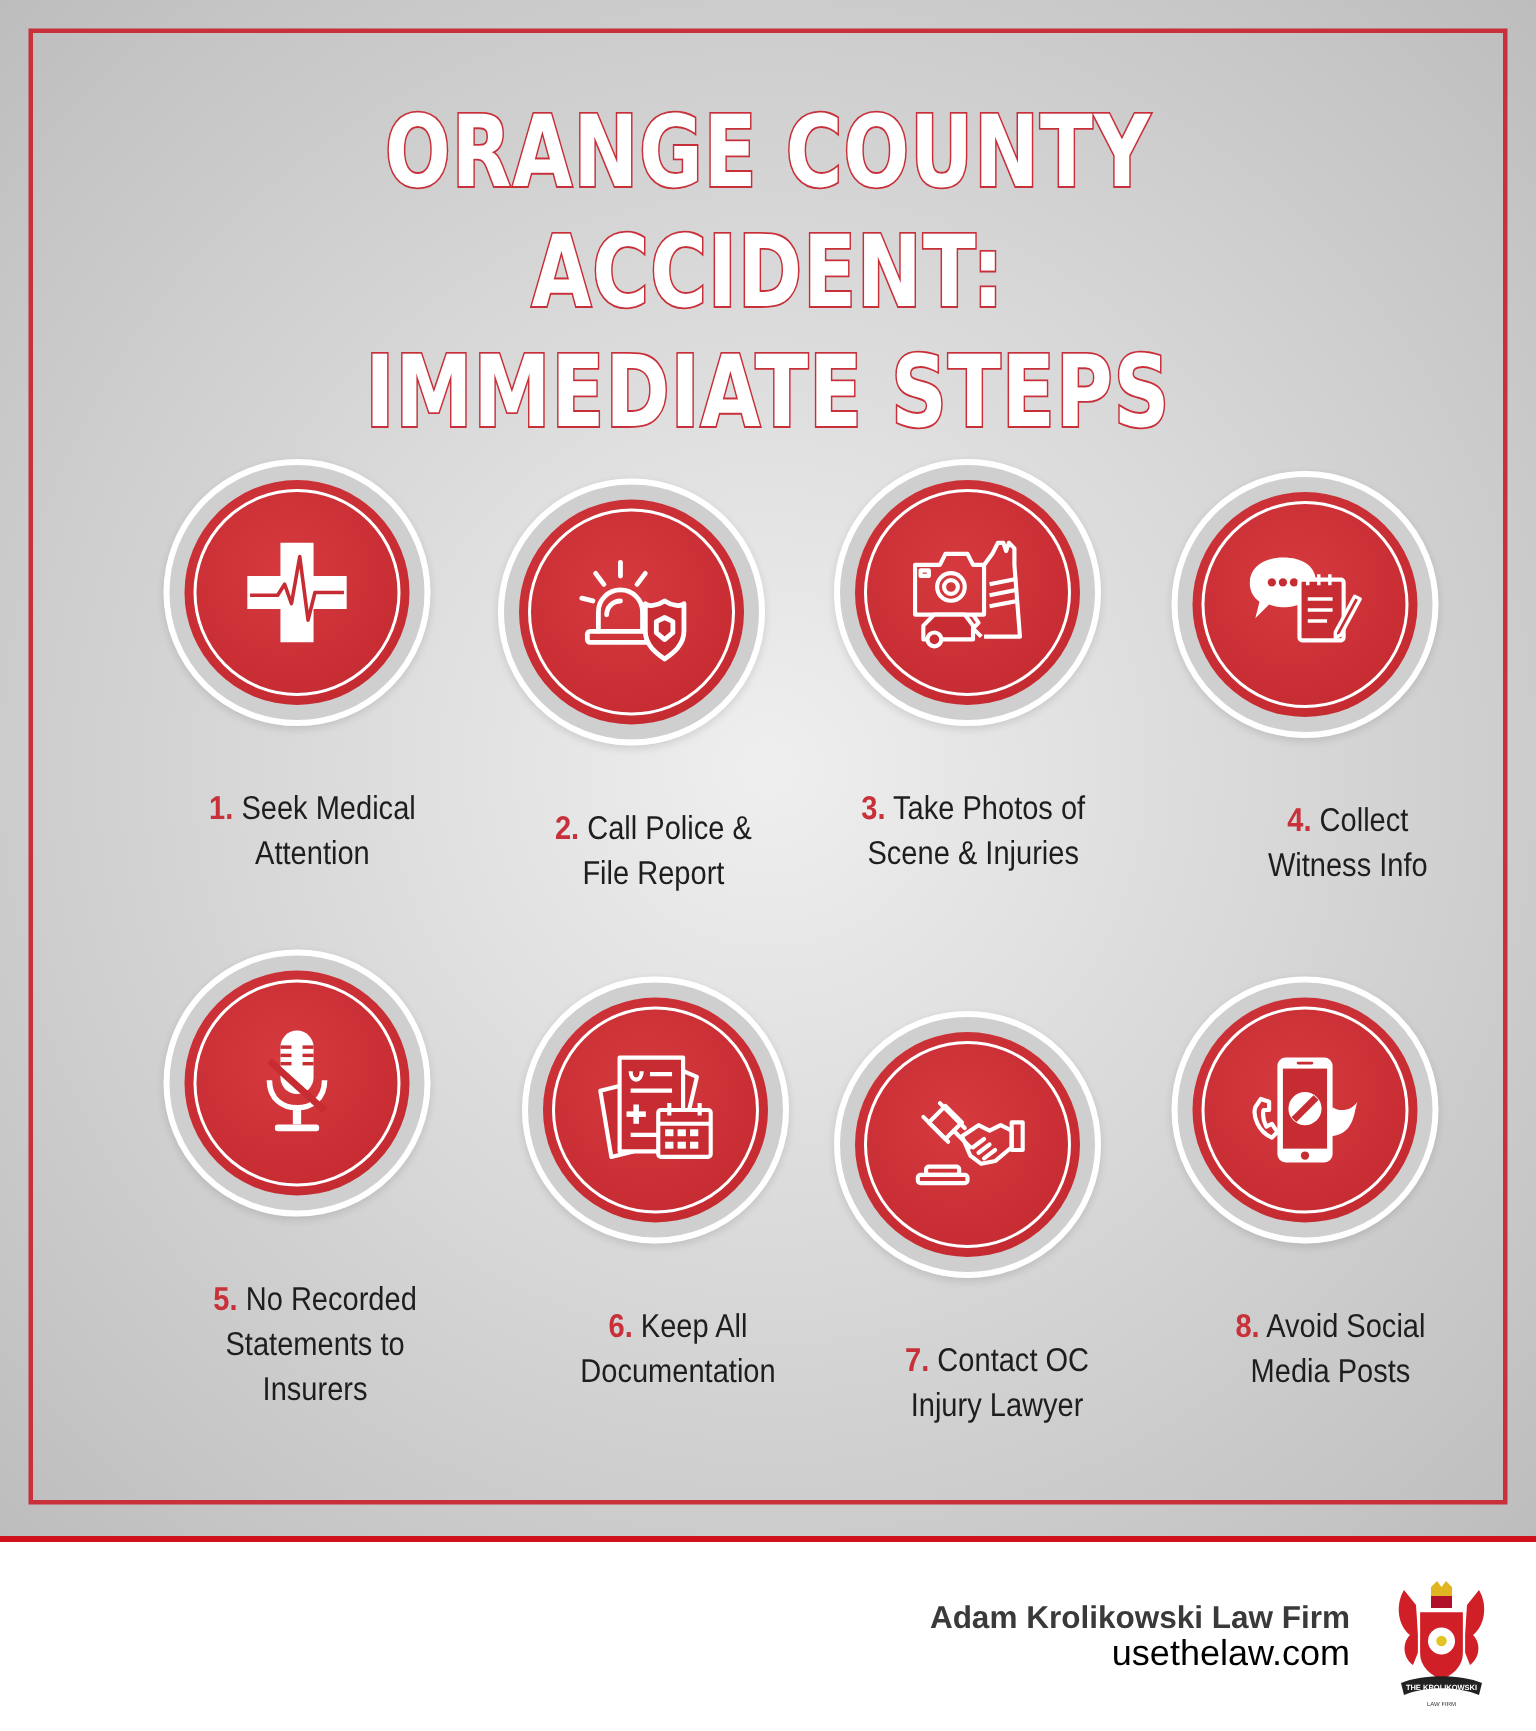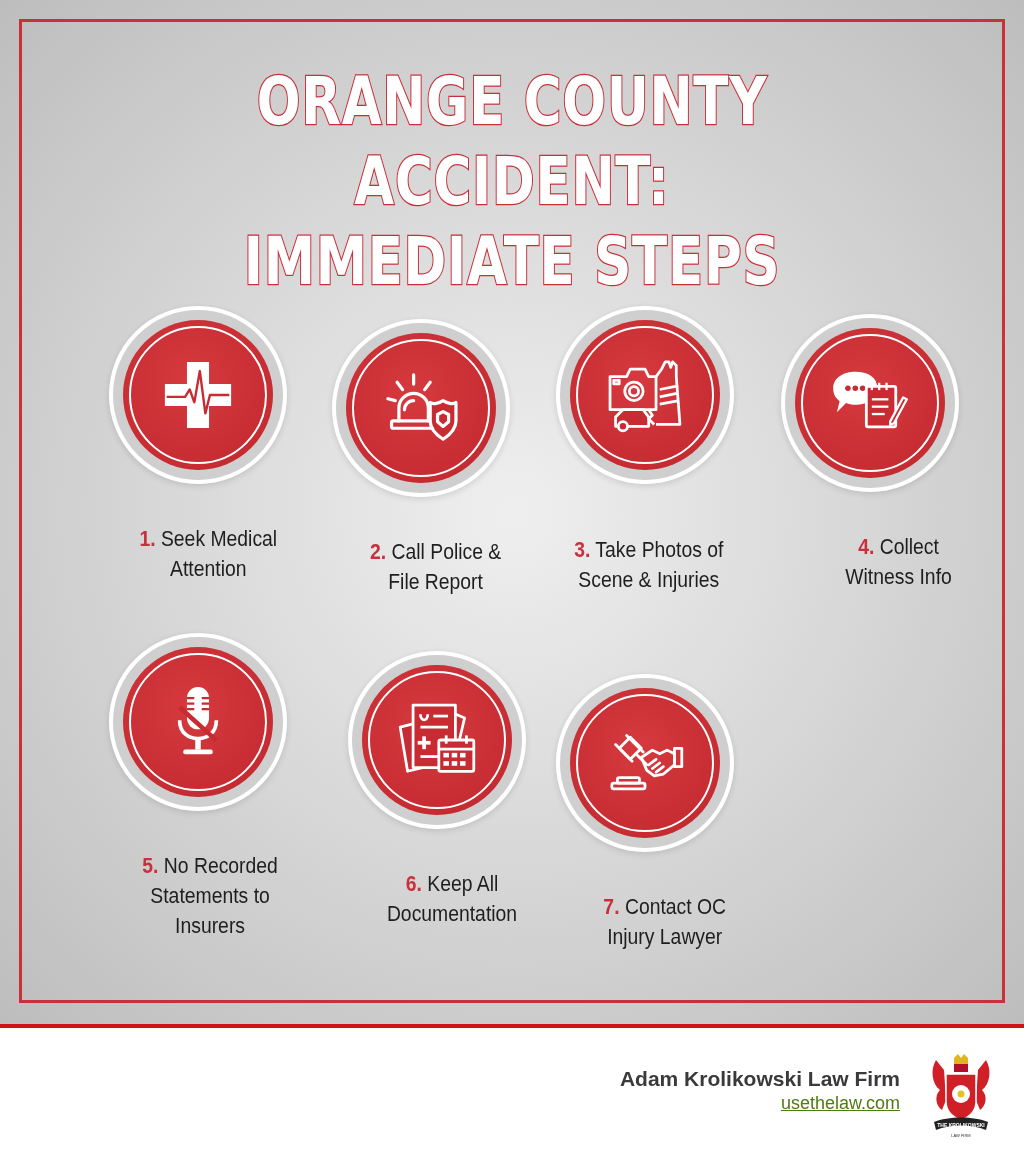--- a/index.html
+++ b/index.html
@@ -63,21 +63,21 @@
 
   .footer-brand {
     position: absolute; right: 124px; top: 1066px; text-align: right;
   }
   .brand-name {
     font-family: "Liberation Sans", sans-serif; font-weight: bold;
     font-size: 21px; color: #3a3a3a; line-height: 26px;
   }
   .brand-url {
     font-family: "Liberation Sans", sans-serif;
-    font-size: 18px; color: #4d7c0f; line-height: 22px; text-decoration: underline;
+    font-size: 24px; color: #000000; line-height: 22px;
   }
   .logo {
     position: absolute; left: 928px; top: 1050px; width: 66px; height: 92px;
   }
 </style>
 </head>
 <body>
 
 <div class="poster">
   <div class="frame"></div>
@@ -117,21 +117,21 @@
           <path d="M74 54 L68 57 V65 L74 70 L80 65 V57 Z"></path>
         </svg>
       </div>
     </div>
     <div class="label">
       <div><span class="num">2.</span> <span>Call Police &amp;</span></div>
       <div>File Report</div>
     </div>
   </div>
 
-  <div class="step" style="left:510px; top:306px;gap:11px;">
+  <div class="step" style="left:510px; top:306px;">
     <div class="badge">
       <div class="badge-inner">
         <svg viewBox="0 0 100 100" fill="none" stroke="#fff" stroke-width="3" stroke-linejoin="round">
           <path d="M12 30 H30 L34 22 H50 L54 30 H62 V66 H12 Z"></path>
           <rect x="16" y="34" width="6" height="4"></rect>
           <circle cx="38" cy="46" r="10"></circle>
           <circle cx="38" cy="46" r="5"></circle>
           <path d="M62 30 L68 22 L72 14 L76 14 L78 20 L80 14 L84 18 L84 30 L88 82 H62"></path>
           <line x1="66" y1="44" x2="86" y2="40"></line>
           <line x1="66" y1="52" x2="86" y2="48"></line>
@@ -253,20 +253,40 @@
           <rect x="82" y="34" width="8" height="20"></rect>
         </svg>
       </div>
     </div>
     <div class="label">
       <div><span class="num">7.</span> <span>Contact OC</span></div>
       <div>Injury Lawyer</div>
     </div>
   </div>
 
+  <div class="step" style="left:735px; top:651px;">
+    <div class="badge">
+      <div class="badge-inner">
+        <svg viewBox="0 0 100 100">
+          <path d="M14 48 C12 54 16 66 26 70 L30 66 L26 60 L22 62 C20 58 19 54 20 50 L24 50 L24 44 L18 42 Z" fill="none" stroke="#fff" stroke-width="3" stroke-linejoin="round"></path>
+          <path d="M70 48 C76 52 84 50 88 44 C86 50 86 56 82 62 C78 68 70 70 66 68 Z" fill="#fff"></path>
+          <rect x="30" y="12" width="40" height="76" rx="6" fill="#fff"></rect>
+          <rect x="34" y="20" width="32" height="58" fill="#c62c32"></rect>
+          <rect x="44" y="15" width="12" height="2" rx="1" fill="#c62c32"></rect>
+          <circle cx="50" cy="83" r="3" fill="#c62c32"></circle>
+          <circle cx="50" cy="49" r="12" fill="#fff"></circle>
+          <line x1="42" y1="57" x2="58" y2="41" stroke="#c62c32" stroke-width="5"></line>
+        </svg>
+      </div>
+    </div>
+    <div class="label">
+      <div><span class="num">8.</span> <span>Avoid Social</span></div>
+      <div>Media Posts</div>
+    </div>
+  </div>
 </div>
 
 <div class="red-rule"></div>
 
 <div class="footer-brand">
   <div class="brand-name">Adam Krolikowski Law Firm</div>
   <div class="brand-url">usethelaw.com</div>
 </div>
 
 <svg class="logo" viewBox="0 0 66 92">

